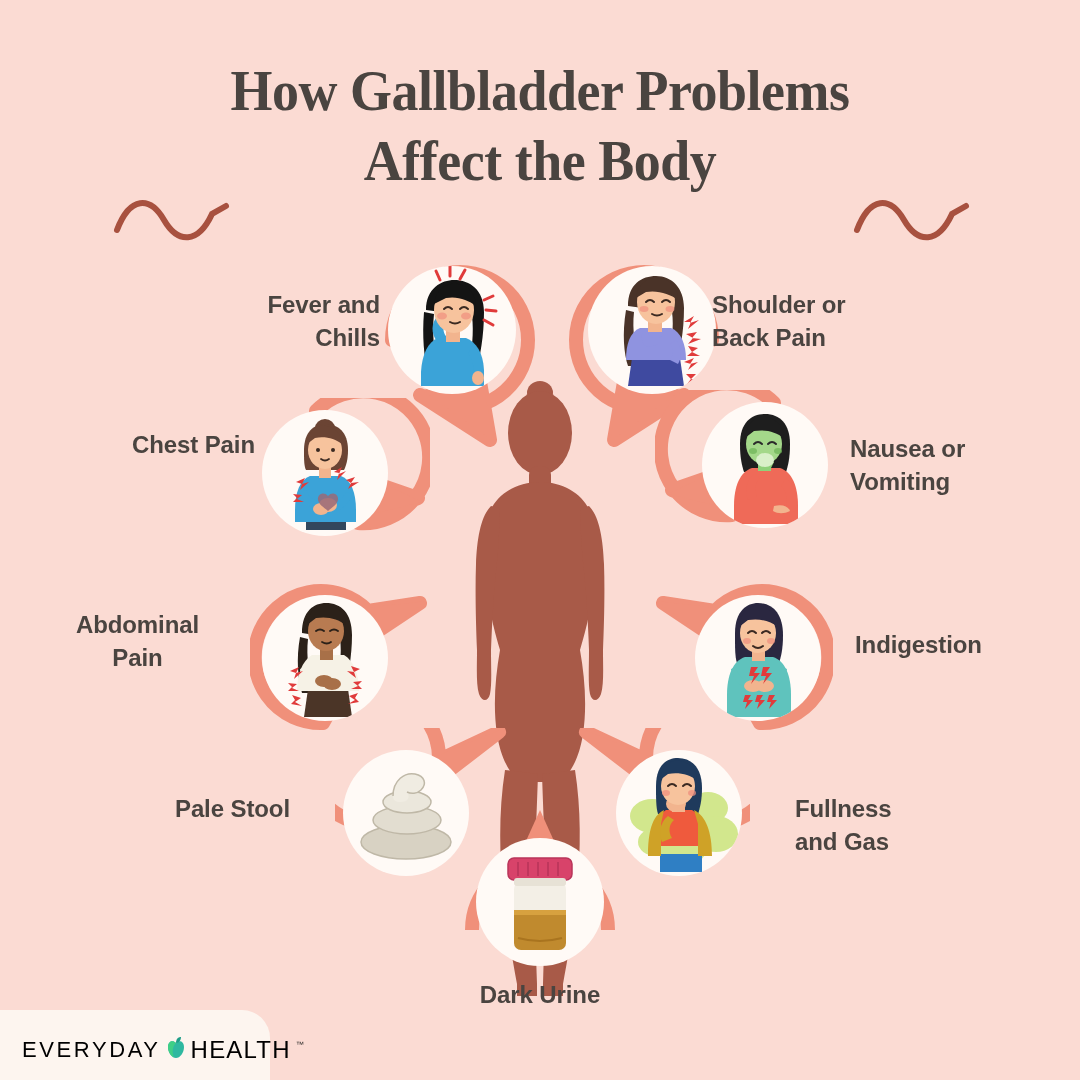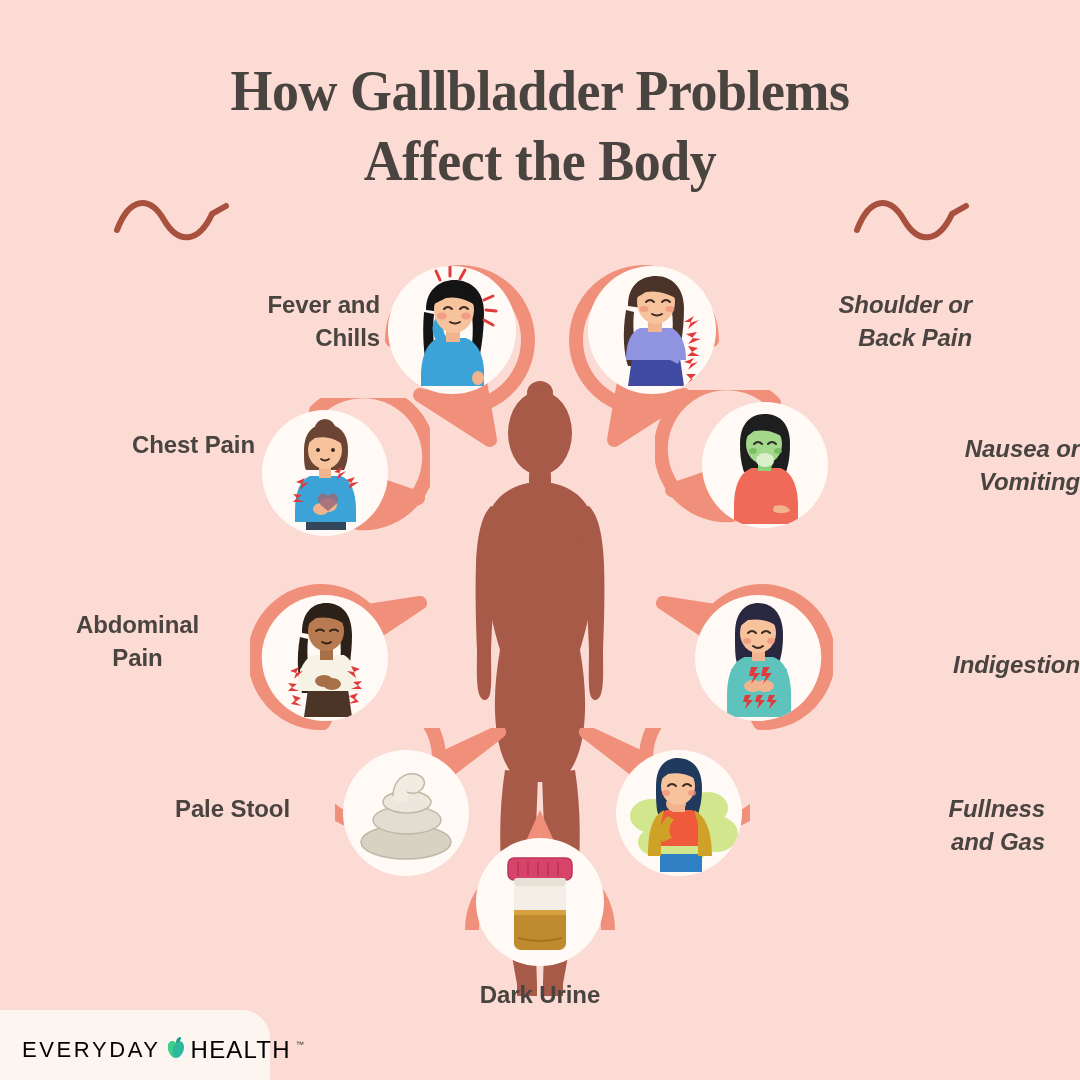--- a/index.html
+++ b/index.html
@@ -48,21 +48,21 @@
   .label{
     position:absolute;
     color:#4a4440;
     font-size:24px;
     line-height:33px;
     font-weight:600;
     letter-spacing:-0.1px;
     white-space:pre-line;
   }
   .label.r{text-align:right;}
-  .label.l{text-align:right;font-style:italic;}
+  .label.l{text-align:left;}
   .label.c{text-align:center;}
 
   
   .logo-panel{
     position:absolute;left:-40px;top:1010px;
     width:310px;height:110px;
     background:#fdf5ef;
     border-radius:0 28px 0 0;
   }
   .logo-row{
@@ -394,21 +394,21 @@
         <g fill="#e03b3b">
           <path d="M56 72 l 7 0 -4 6 6 0 -9 11 3 -8 -5 0 z"></path>
           <path d="M68 72 l 7 0 -4 6 6 0 -9 11 3 -8 -5 0 z"></path>
           <path d="M50 100 l 6 0 -3 5 5 0 -8 9 2 -7 -4 0 z"></path>
           <path d="M62 100 l 6 0 -3 5 5 0 -8 9 2 -7 -4 0 z"></path>
           <path d="M74 100 l 6 0 -3 5 5 0 -8 9 2 -7 -4 0 z"></path>
         </g>
       </svg>
     </div>
   </div>
-  <div class="label l" style="left:855px;top:648px;width:225px;">Indigestion</div>
+  <div class="label l" style="left:855px;top:628px;width:225px;">Indigestion</div>
 
   <div class="node" style="left:335px;top:728px;width:185px;height:165px;">
     <svg class="ring" width="185" height="165" viewBox="0 0 185 165">
       <path d="M20 94 a66 66 0 1 1 84 -62 L 164 4 L 112 44 Z" fill="none" stroke="#f0907a" stroke-width="14" stroke-linejoin="round"></path>
       <path d="M102 28 L 170 0 L 116 48 Z" fill="#f0907a"></path>
     </svg>
     <div class="disc" style="left:8px;top:22px;width:126px;height:126px;">
       <svg class="art" width="126" height="126" viewBox="0 0 126 126">
         <ellipse cx="63" cy="92" rx="45" ry="17" fill="#d8d2c3"></ellipse>
         <ellipse cx="63" cy="92" rx="45" ry="17" fill="none" stroke="#bfb8a7" stroke-width="1.5"></ellipse>

